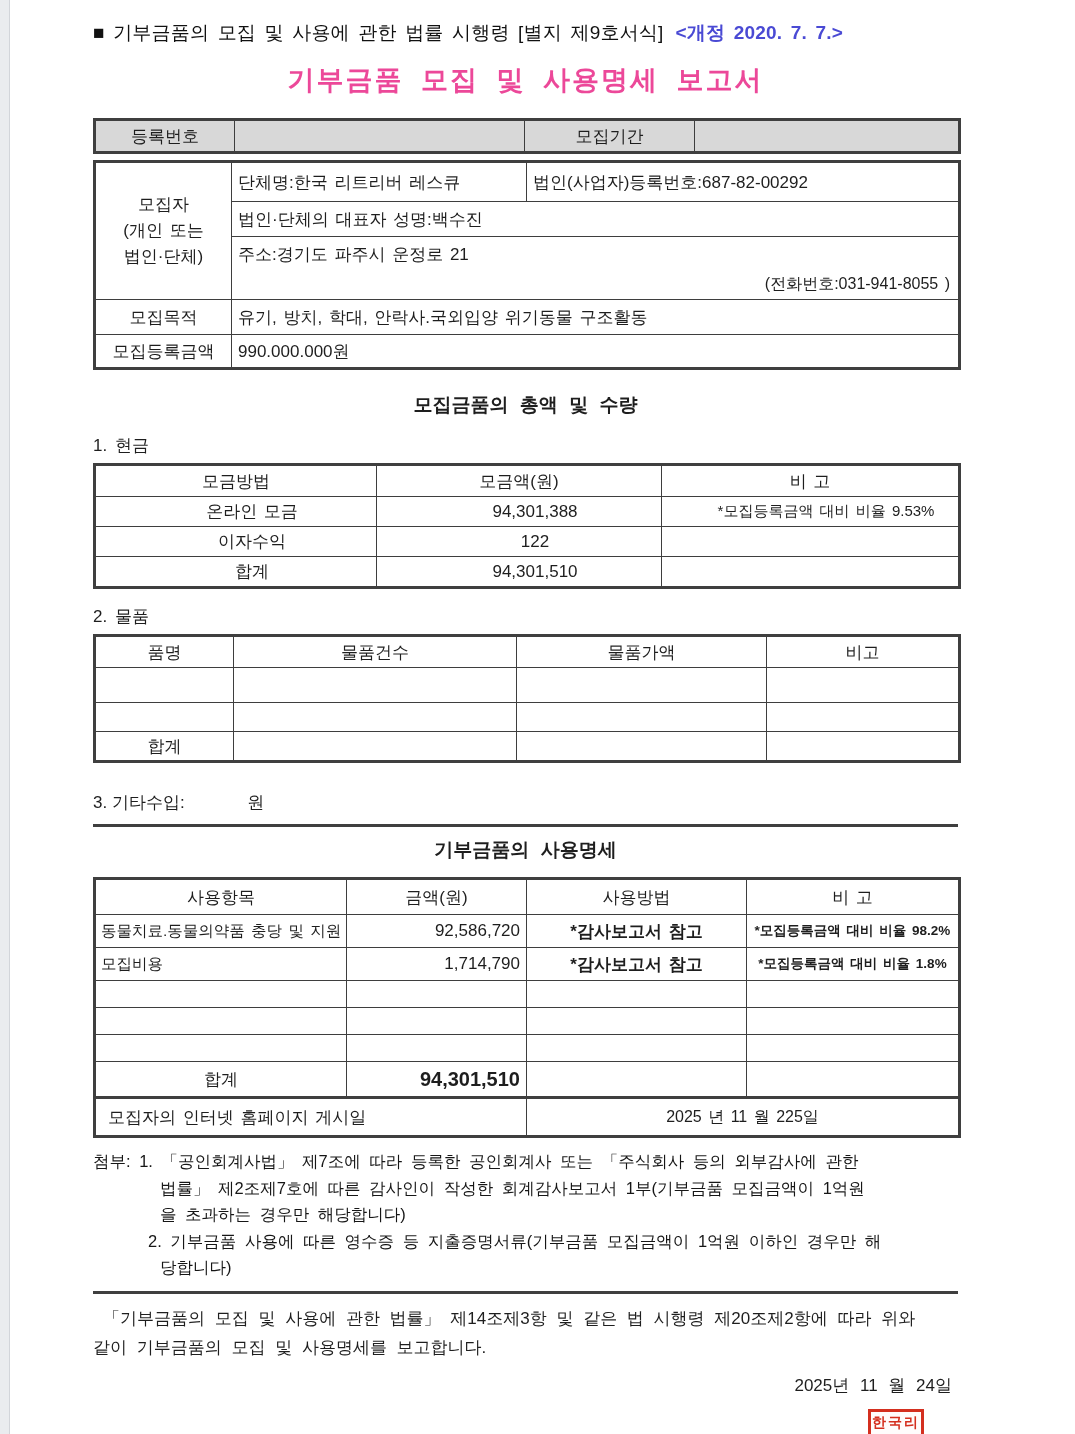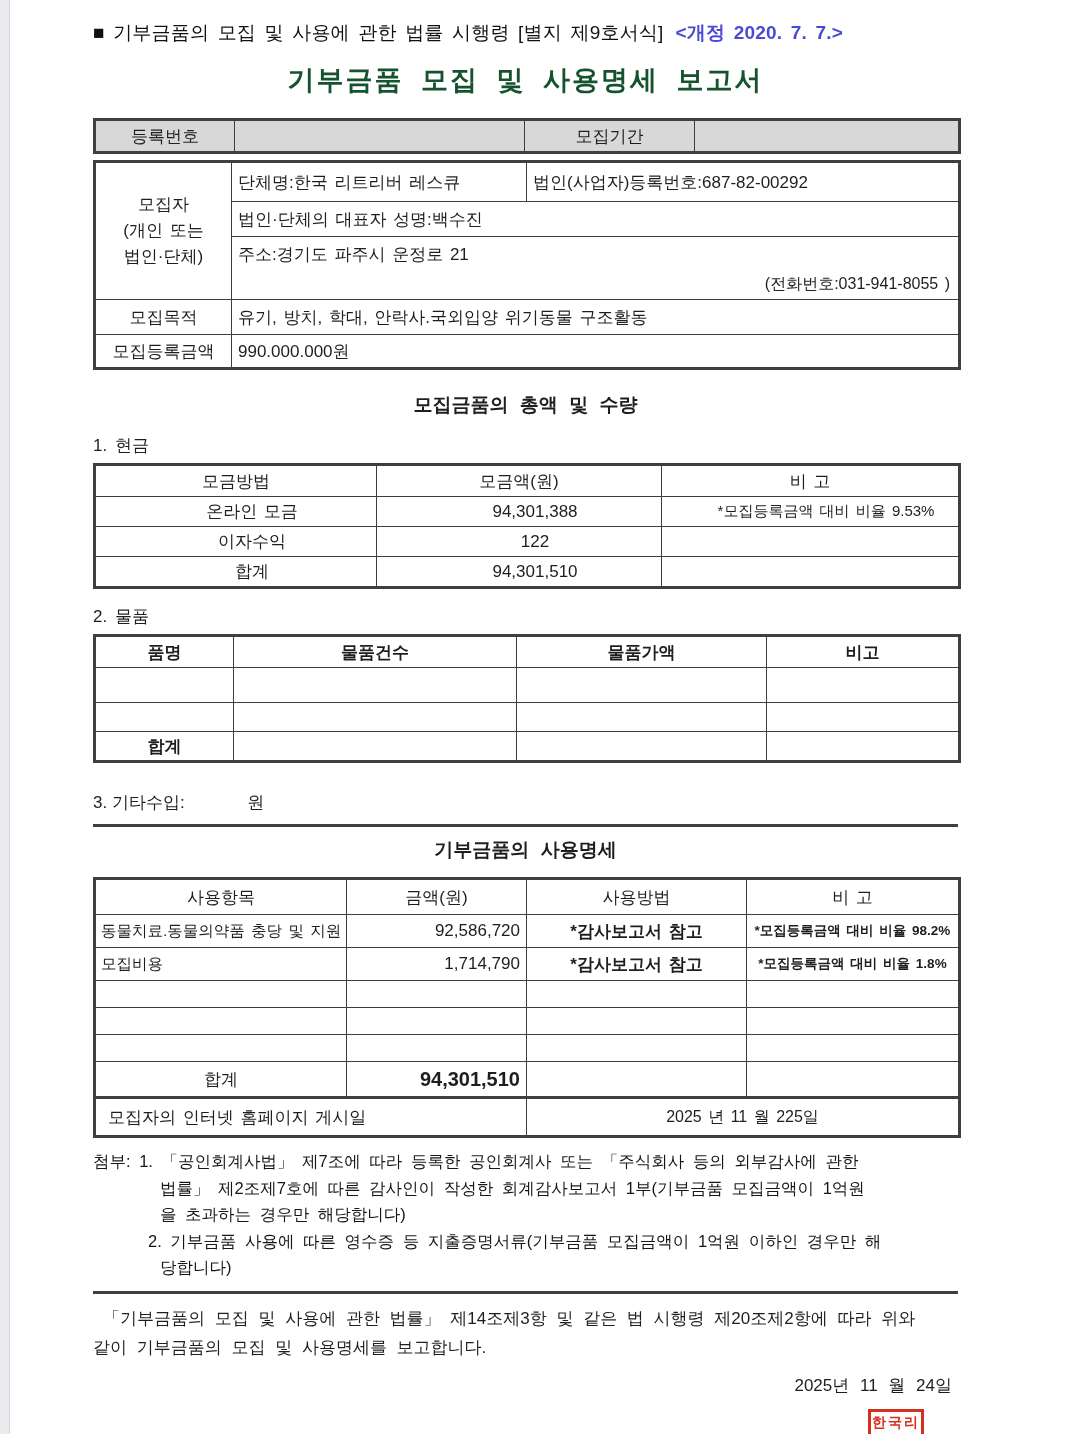--- a/index.html
+++ b/index.html
@@ -11,21 +11,21 @@
   .viewer-edge{position:absolute;left:0;top:0;width:9px;height:1434px;
     background:#eaecef;border-right:1px solid #d2d5da;}
   .content{position:absolute;left:93px;top:0;width:865px;}
 
   
   .ref-line{margin-top:20px;font-size:19px;letter-spacing:.2px;word-spacing:3px;display:flex;align-items:center;gap:6px;}
   .ref-text{color:#111;}
   .rev-note{color:var(--accent-blue,#4a4ad4);font-weight:700;margin-left:6px;}
 
   .form-title{margin-top:16px;text-align:center;font-size:27px;font-weight:700;
-    letter-spacing:2px;word-spacing:8px;color:#14532d;}
+    letter-spacing:2px;word-spacing:8px;color:#ec4899;}
 
   
   table.tbl{border-collapse:collapse;table-layout:fixed;width:865px;}
   table.tbl td{border:1.5px solid #3e3e3e;font-size:17px;word-spacing:2px;
     padding:0 6px;overflow:hidden;white-space:nowrap;}
   table.tbl{border:3px solid #3f3f3f;}
 
   
   .reg-tbl{margin-top:20px;}
   .reg-tbl td{height:30px;background:#d8d8d8;text-align:center;}
@@ -45,21 +45,21 @@
   .section-title{text-align:center;font-weight:700;font-size:19px;word-spacing:6px;}
   .sec-totals{margin-top:22px;}
   .sub-heading{font-size:17px;margin-top:16px;word-spacing:3px;}
 
   .cash-tbl{margin-top:6px;}
   .cash-tbl td{text-align:center;}
   .cash-tbl .hdr td{height:30px;}
   .cash-tbl .r td{height:29px;padding-left:38px;}
   .cash-tbl .remark{font-size:15px;}
 
-  .goods-tbl{margin-top:6px;font-weight:bold;}
+  .goods-tbl{margin-top:6px;}
   .goods-tbl td{text-align:center;}
   .goods-tbl .hdr td{height:30px;}
   .goods-tbl .r1 td{height:34px;}
   .goods-tbl .r2 td{height:28px;}
   .goods-tbl .rt td{height:28px;}
 
   .other-income{margin-top:28px;font-size:17px;}
   .other-unit{margin-left:58px;}
 
   .rule-thick{height:0;border-top:3px solid #3f3f3f;margin-top:10px;}

